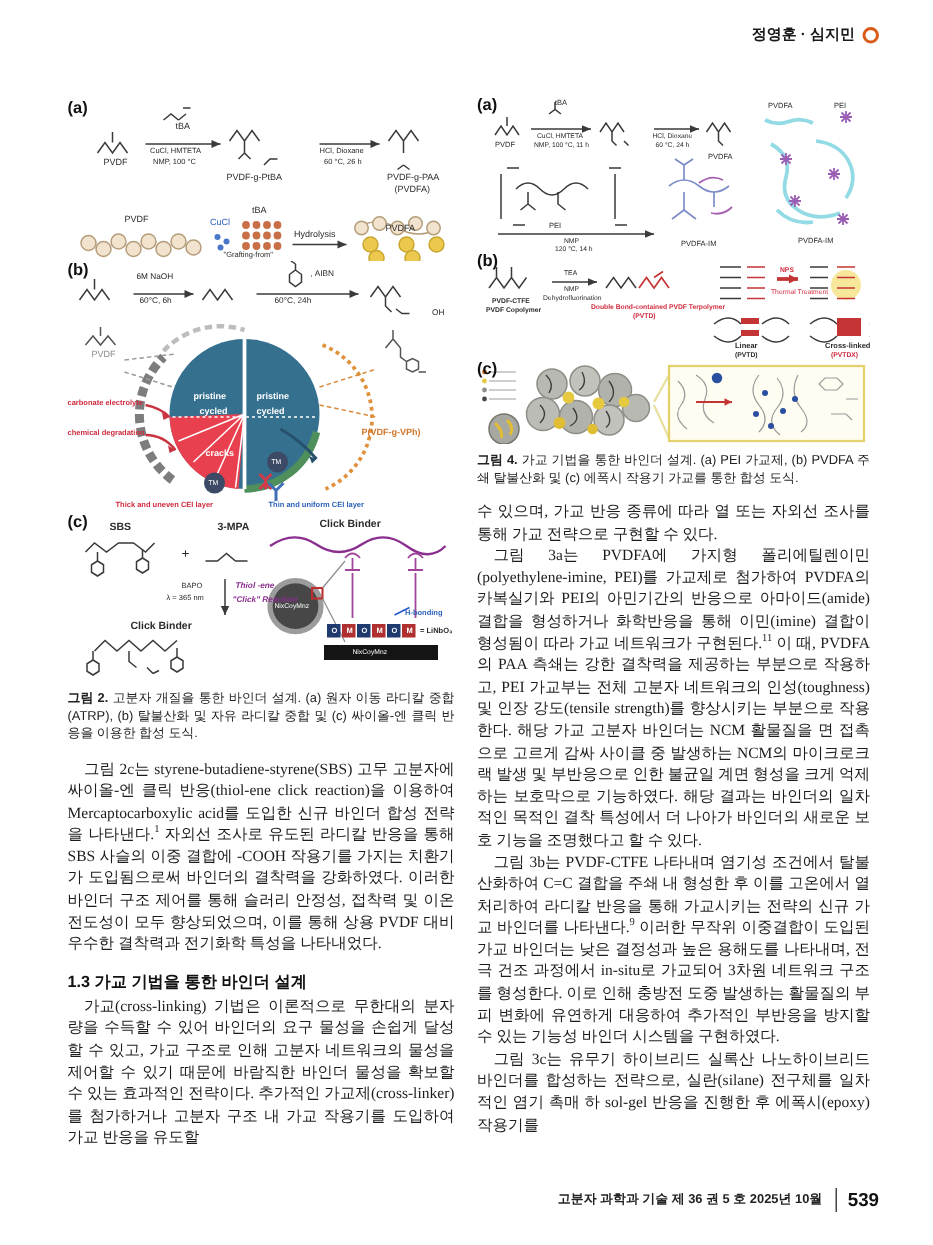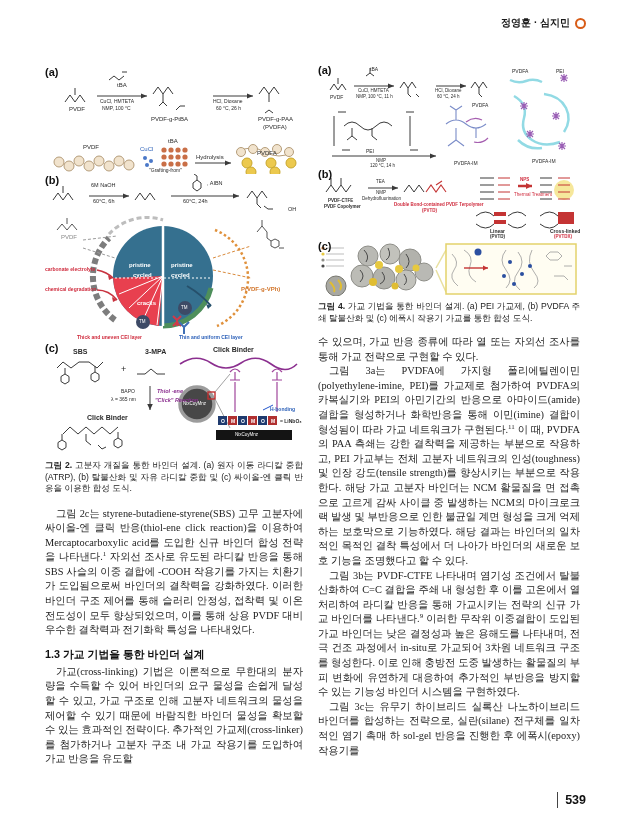--- a/index.html
+++ b/index.html
@@ -417,17 +417,18 @@
     <p class="body-p">
       <span>그림 3a는 PVDFA에 가지형 폴리에틸렌이민(polyethylene-imine, PEI)를 가교제로 첨가하여 PVDFA의 카복실기와 PEI의 아민기간의 반응으로 아마이드(amide) 결합을 형성하거나 화학반응을 통해 이민(imine) 결합이 형성됨이 따라 가교 네트워크가 구현된다.</span><sup>11</sup><span> 이 때, PVDFA의 PAA 측쇄는 강한 결착력을 제공하는 부분으로 작용하고, PEI 가교부는 전체 고분자 네트워크의 인성(toughness)및 인장 강도(tensile strength)를 향상시키는 부분으로 작용한다. 해당 가교 고분자 바인더는 NCM 활물질을 면 접촉으로 고르게 감싸 사이클 중 발생하는 NCM의 마이크로크랙 발생 및 부반응으로 인한 불균일 계면 형성을 크게 억제하는 보호막으로 기능하였다. 해당 결과는 바인더의 일차적인 목적인 결착 특성에서 더 나아가 바인더의 새로운 보호 기능을 조명했다고 할 수 있다.</span>
     </p>
     <p class="body-p">
       <span>그림 3b는 PVDF-CTFE 나타내며 염기성 조건에서 탈불산화하여 C=C 결합을 주쇄 내 형성한 후 이를 고온에서 열처리하여 라디칼 반응을 통해 가교시키는 전략의 신규 가교 바인더를 나타낸다.</span><sup>9</sup><span> 이러한 무작위 이중결합이 도입된 가교 바인더는 낮은 결정성과 높은 용해도를 나타내며, 전극 건조 과정에서 in-situ로 가교되어 3차원 네트워크 구조를 형성한다. 이로 인해 충방전 도중 발생하는 활물질의 부피 변화에 유연하게 대응하여 추가적인 부반응을 방지할 수 있는 기능성 바인더 시스템을 구현하였다.</span>
     </p>
     <p class="body-p">그림 3c는 유무기 하이브리드 실록산 나노하이브리드 바인더를 합성하는 전략으로, 실란(silane) 전구체를 일차적인 염기 촉매 하 sol-gel 반응을 진행한 후 에폭시(epoxy) 작용기를</p>
   </div>
 
   <div class="footer">
+    <span class="journal">고분자 과학과 기술 제 36 권 5 호 2025년 10월</span>
     <span class="fdiv"></span>
     <span class="pageno">539</span>
   </div>
 
 </div>
 
 </body></html>

